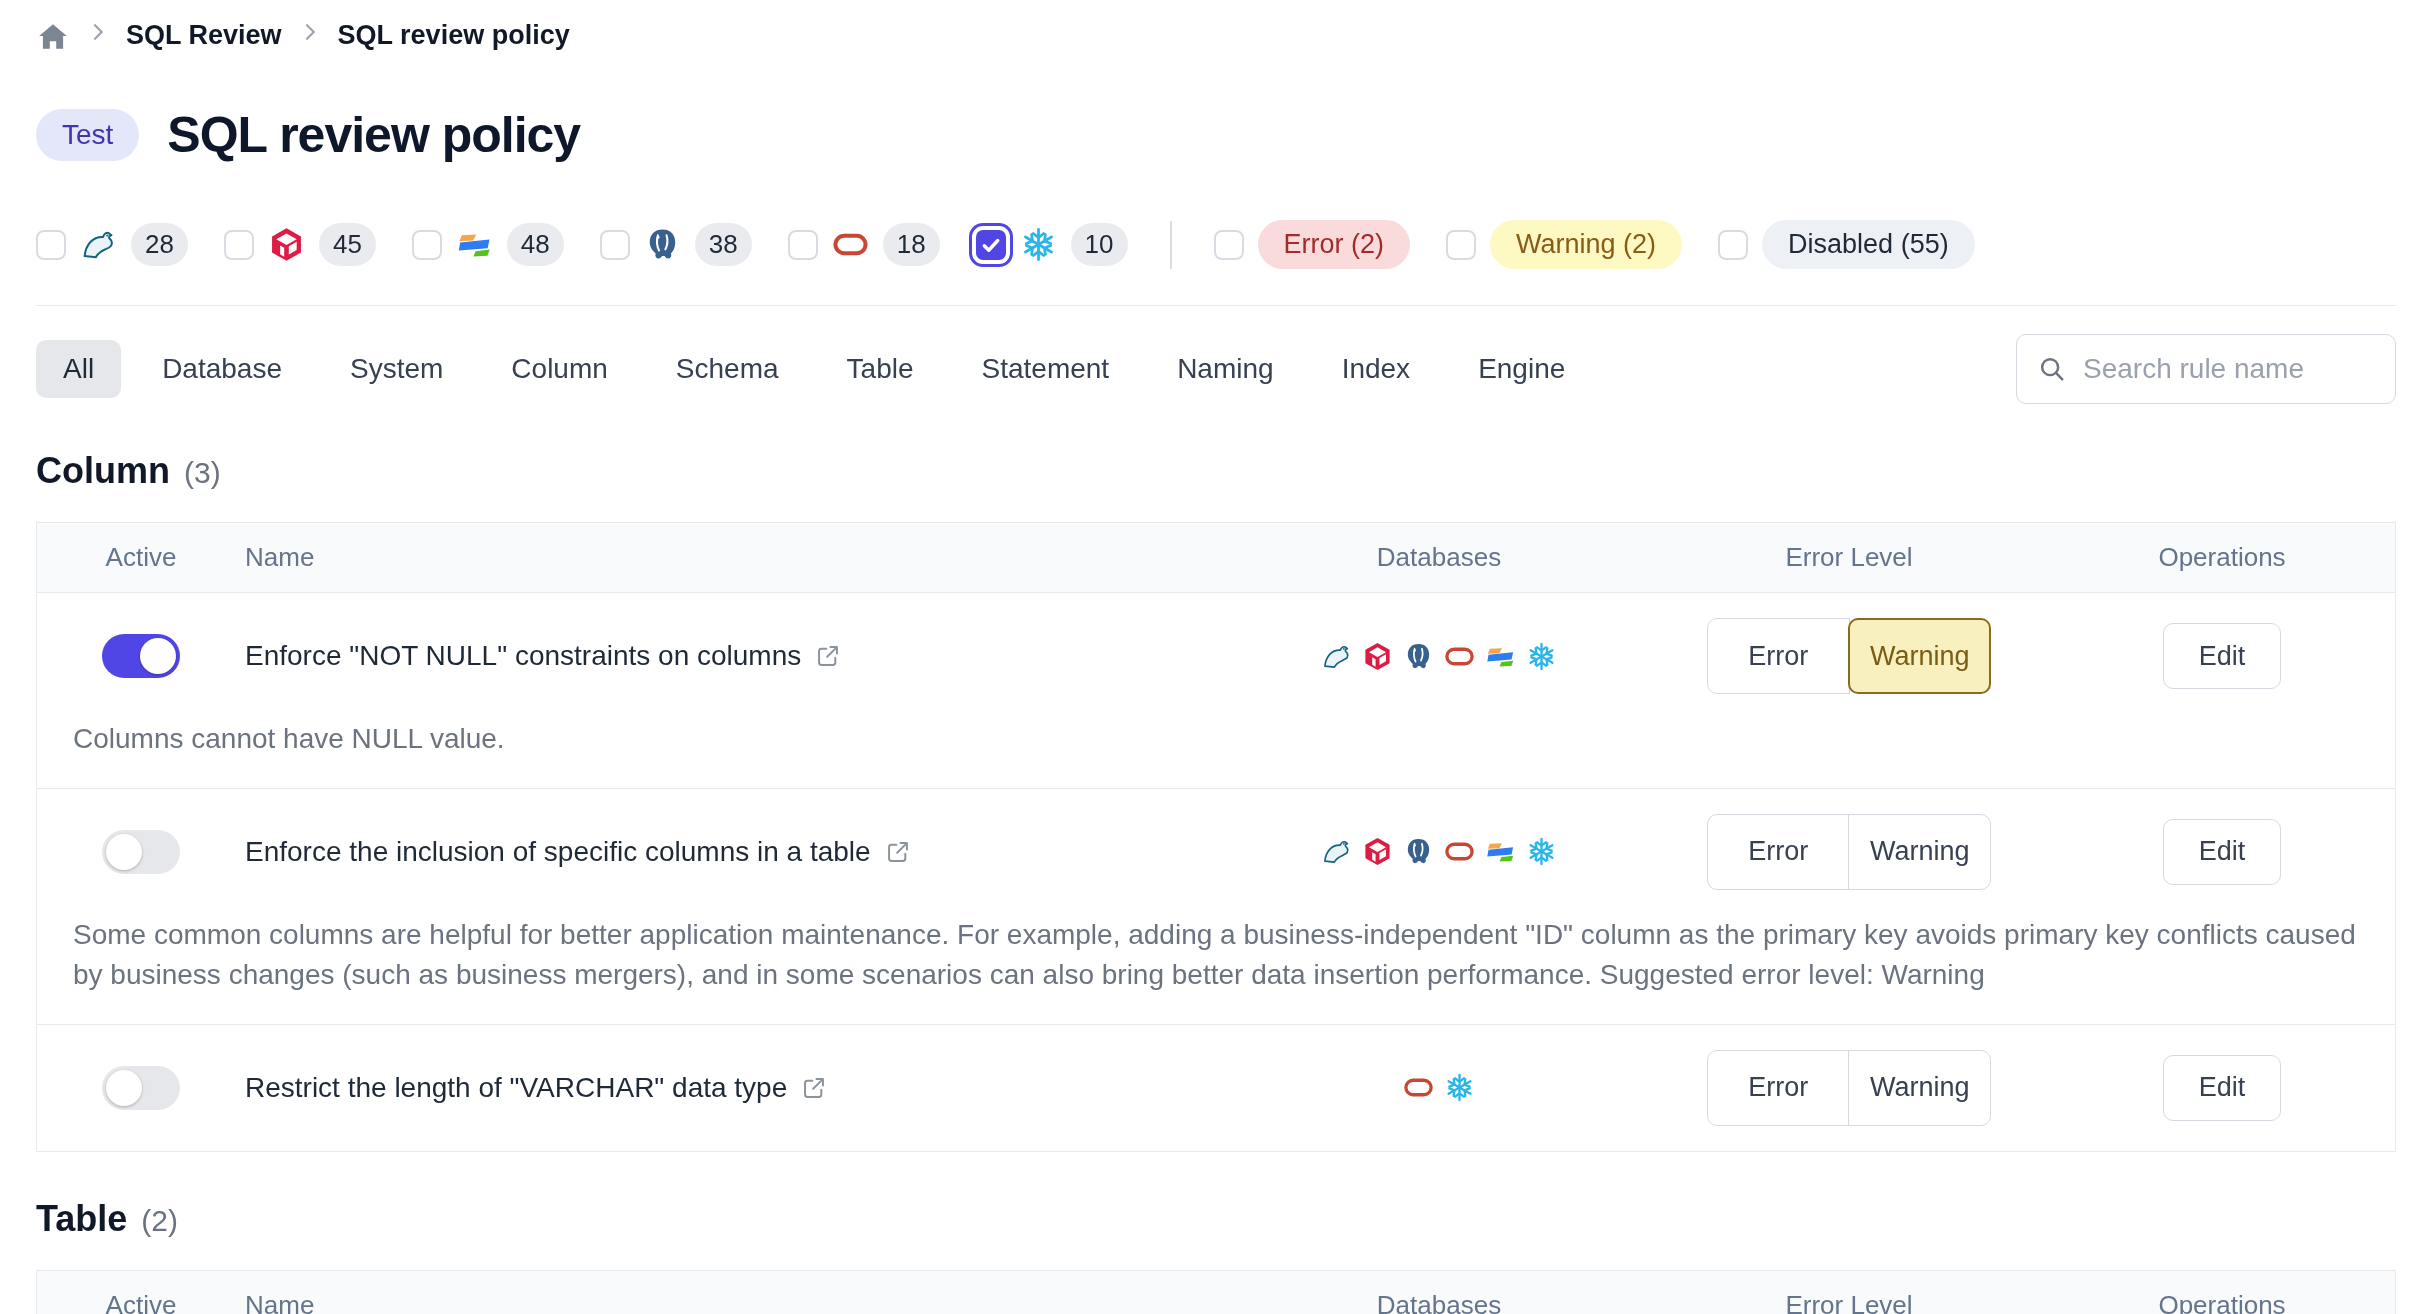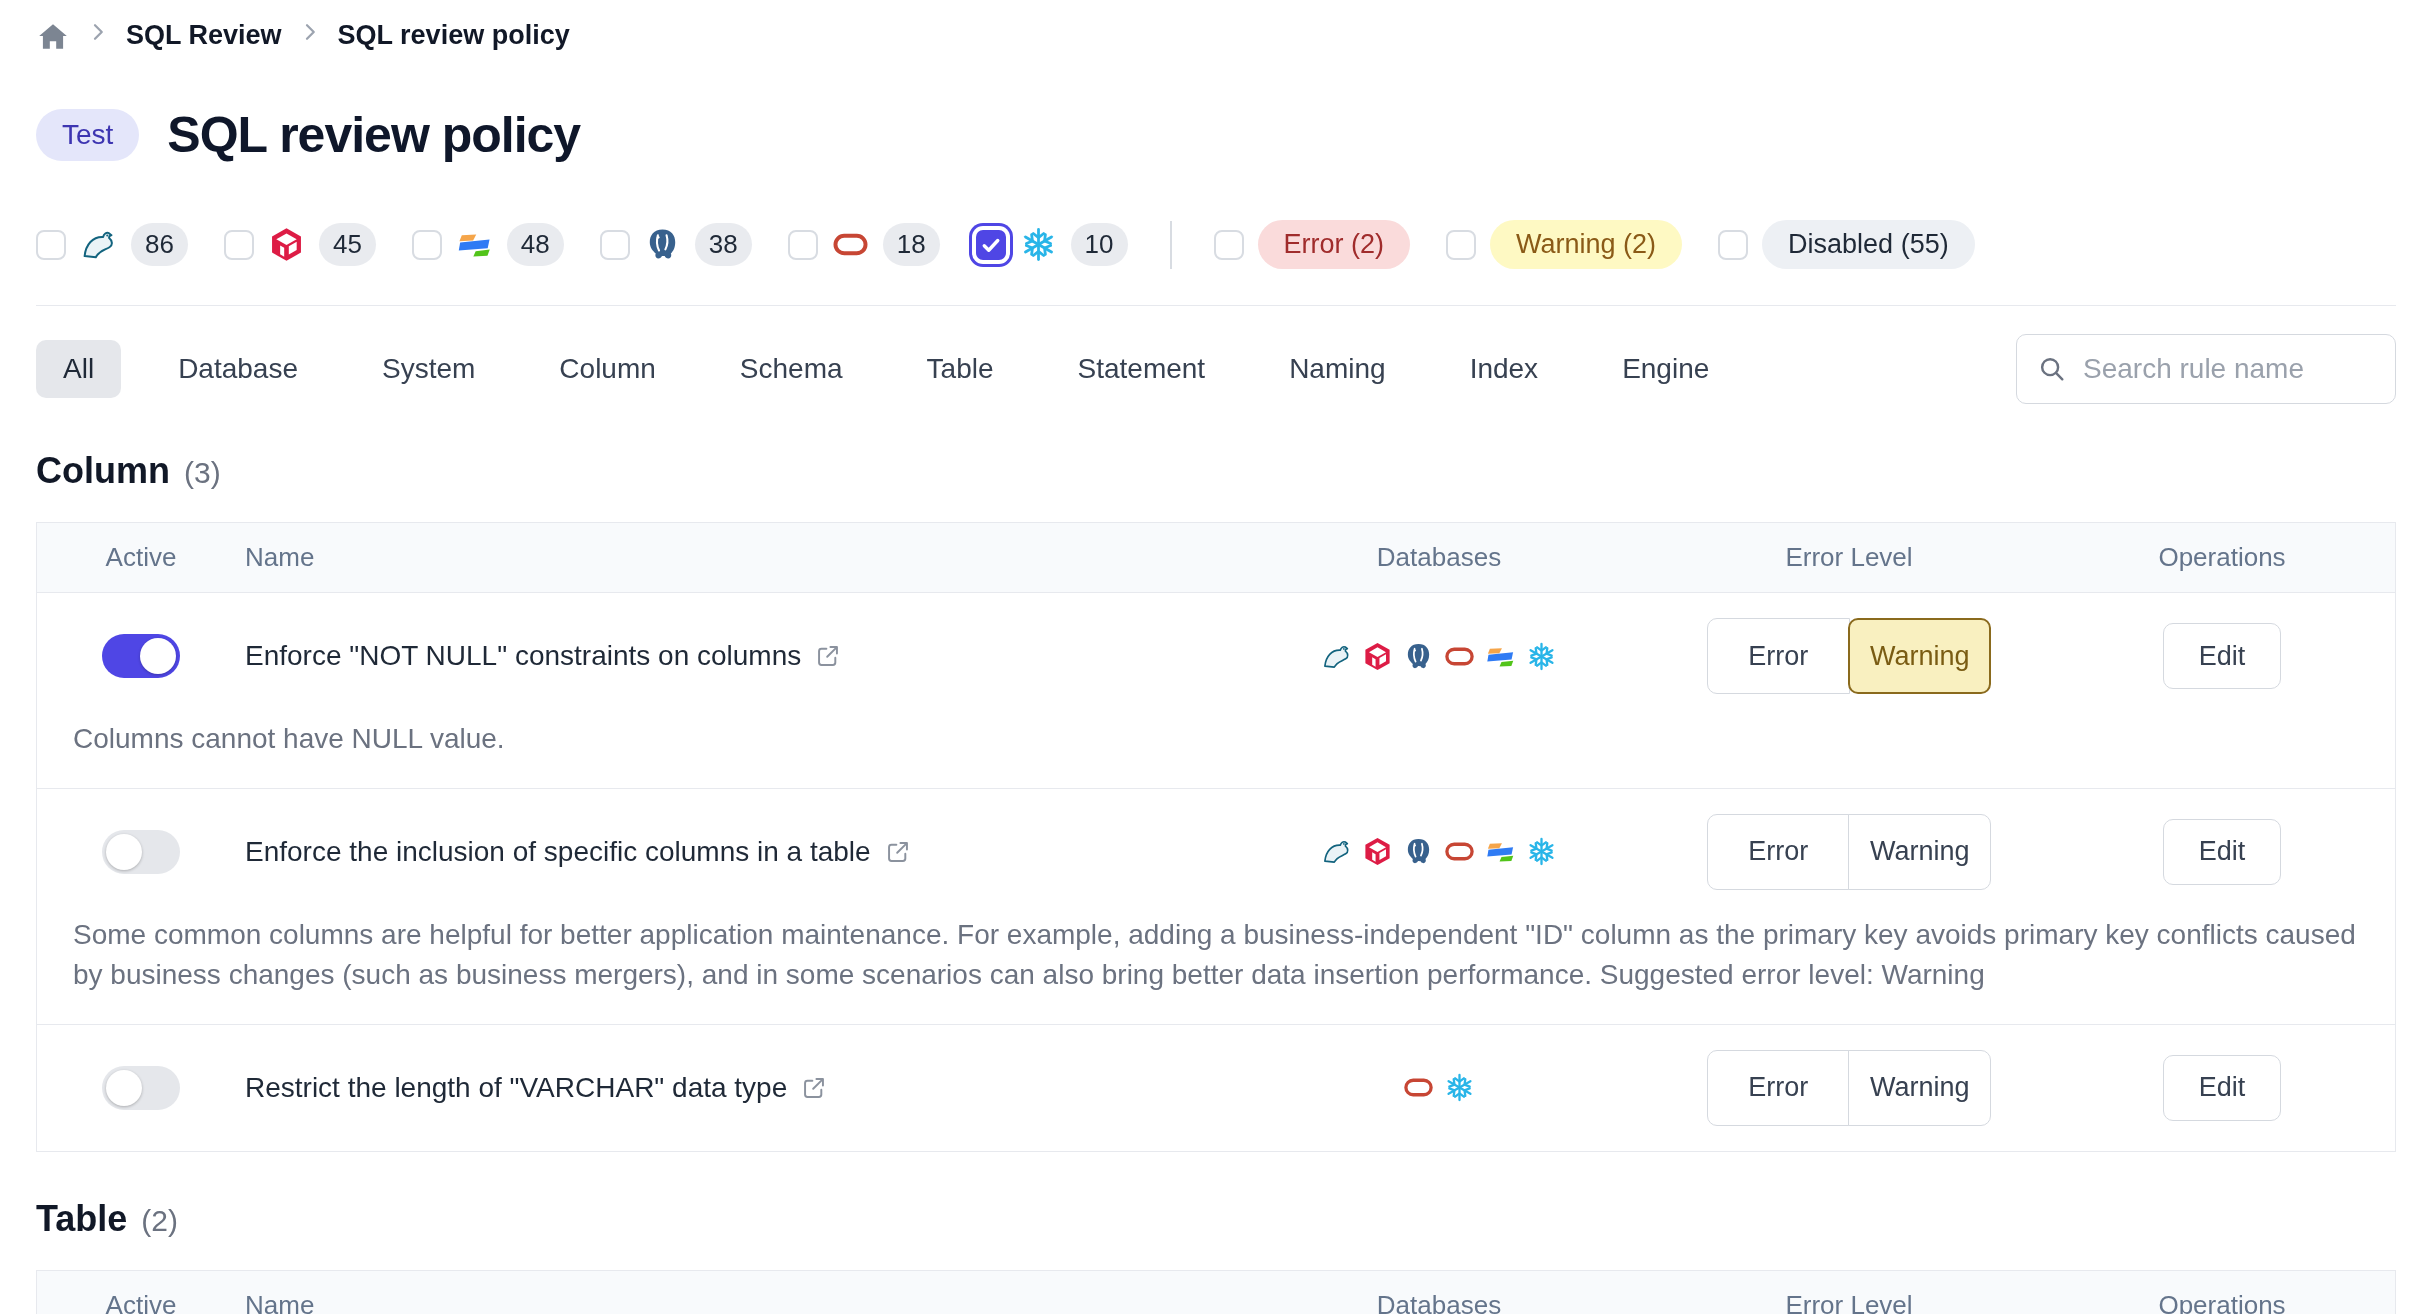--- a/index.html
+++ b/index.html
@@ -41,21 +41,21 @@
   .vdivider{ width:2px; height:48px; background:#d8dce2; margin:0 6px; }
   .pill{ border-radius:999px; padding:9px 26px; font-size:27px; }
   .pill.error{ background:#fadbdb; color:#a02c2c; }
   .pill.warning{ background:#fef9c3; color:#8a5a17; }
   .pill.disabled{ background:#edf0f4; color:#1f2937; }
 
   .hdivider{ border:none; border-top:1.5px solid #e7e9ee; margin:36px 0 0; }
 
   
   .tabs-row{ display:flex; align-items:center; margin-top:28px; }
-  .tabs{ display:flex; align-items:center; gap:30px; }
+  .tabs{ display:flex; align-items:center; gap:14px; }
   .tab{ font-size:28px; color:#374151; padding:13px 27px; border-radius:10px; cursor:pointer; white-space:nowrap; }
   .tab.active{ background:#e5e7eb; color:#1f2937; }
   .search-box{ margin-left:auto; width:380px; height:70px; border:1.5px solid #d5d9df; border-radius:10px;
     display:flex; align-items:center; gap:14px; padding:0 20px; background:#fff; }
   .search-box .icon svg{ width:30px; height:30px; display:block; }
   .search-box input{ border:none; outline:none; background:transparent; font-family:inherit; font-size:28px; color:#374151; width:100%; }
   .search-box input::placeholder{ color:#9aa1ac; }
 
   
   .section-title{ margin:46px 0 0; display:flex; align-items:baseline; gap:14px; }
@@ -124,21 +124,21 @@
   <div class="filter-row">
     <div id="engine-filters" style="display:flex;align-items:center;gap:36px;">
   <label class="filter-group">
     <span class="checkbox"></span>
     <span class="icon engine-icon">
             <svg viewBox="0 0 32 32">
               <path d="M4 26 C5 16 11 9 20 9.5 c0.5 -2.5 2.8 -4.3 5 -3.3 l2.2 1.8 c-1.3 0.1 -2.2 1.2 -2 2.4 2.8 2.2 3.4 6.2 0.3 8 -4.8 2.8 -9 3.2 -11.8 8.6 z" fill="#eaf3f7" stroke="#12637e" stroke-width="1.7" stroke-linejoin="round"></path>
               <circle cx="23.6" cy="8.2" r="0.95" fill="#12637e"></circle>
             </svg>
           </span>
-    <span class="count-badge">86</span>
+    <span class="count-badge">28</span>
   </label>
 
   <label class="filter-group">
     <span class="checkbox"></span>
     <span class="icon engine-icon">
             <svg viewBox="0 0 32 32">
               <polygon points="16,2 28.5,9 28.5,23 16,30 3.5,23 3.5,9" fill="#dd1c45"></polygon>
               <polygon points="16,6.5 24.8,11.5 16,16.5 7.2,11.5" fill="#ffffff"></polygon>
               <polygon points="18 17.6 24.8 13.7 24.8 20.8 18 24.7" fill="#ffffff"></polygon>
               <polygon points="14 18.8 14 26.5 10.5 24.5 10.5 16.8" fill="#ffffff"></polygon>

